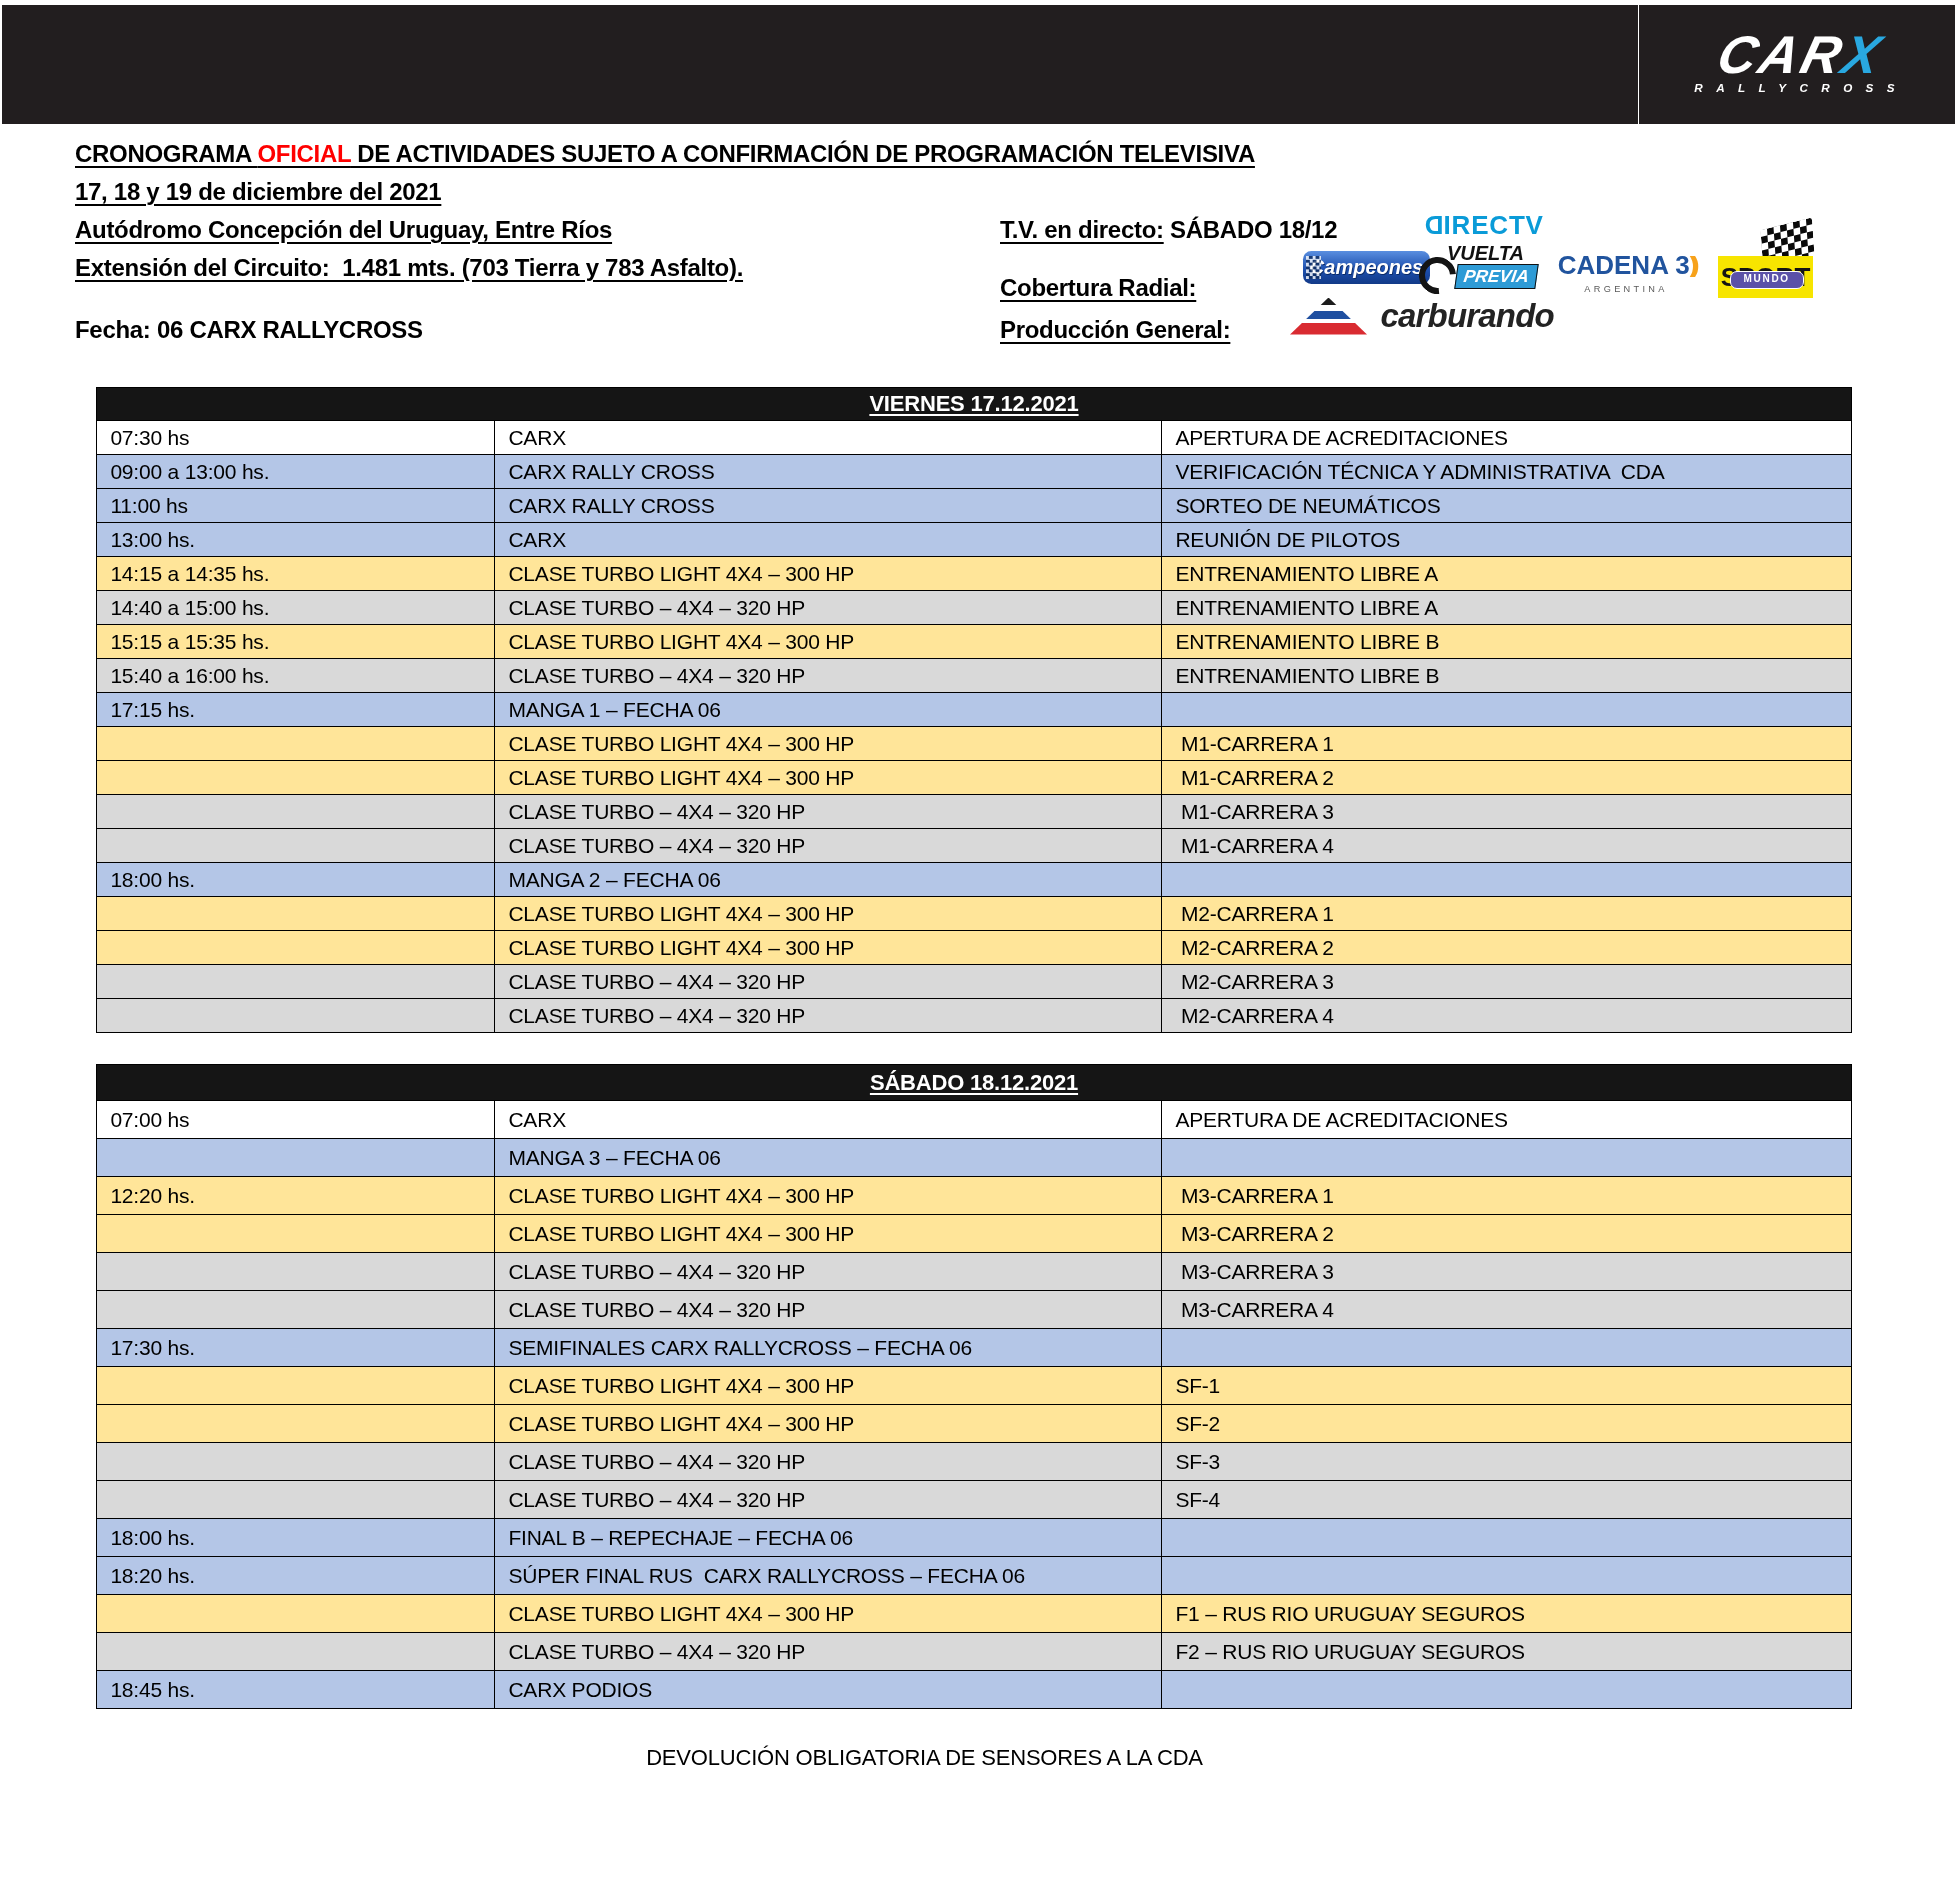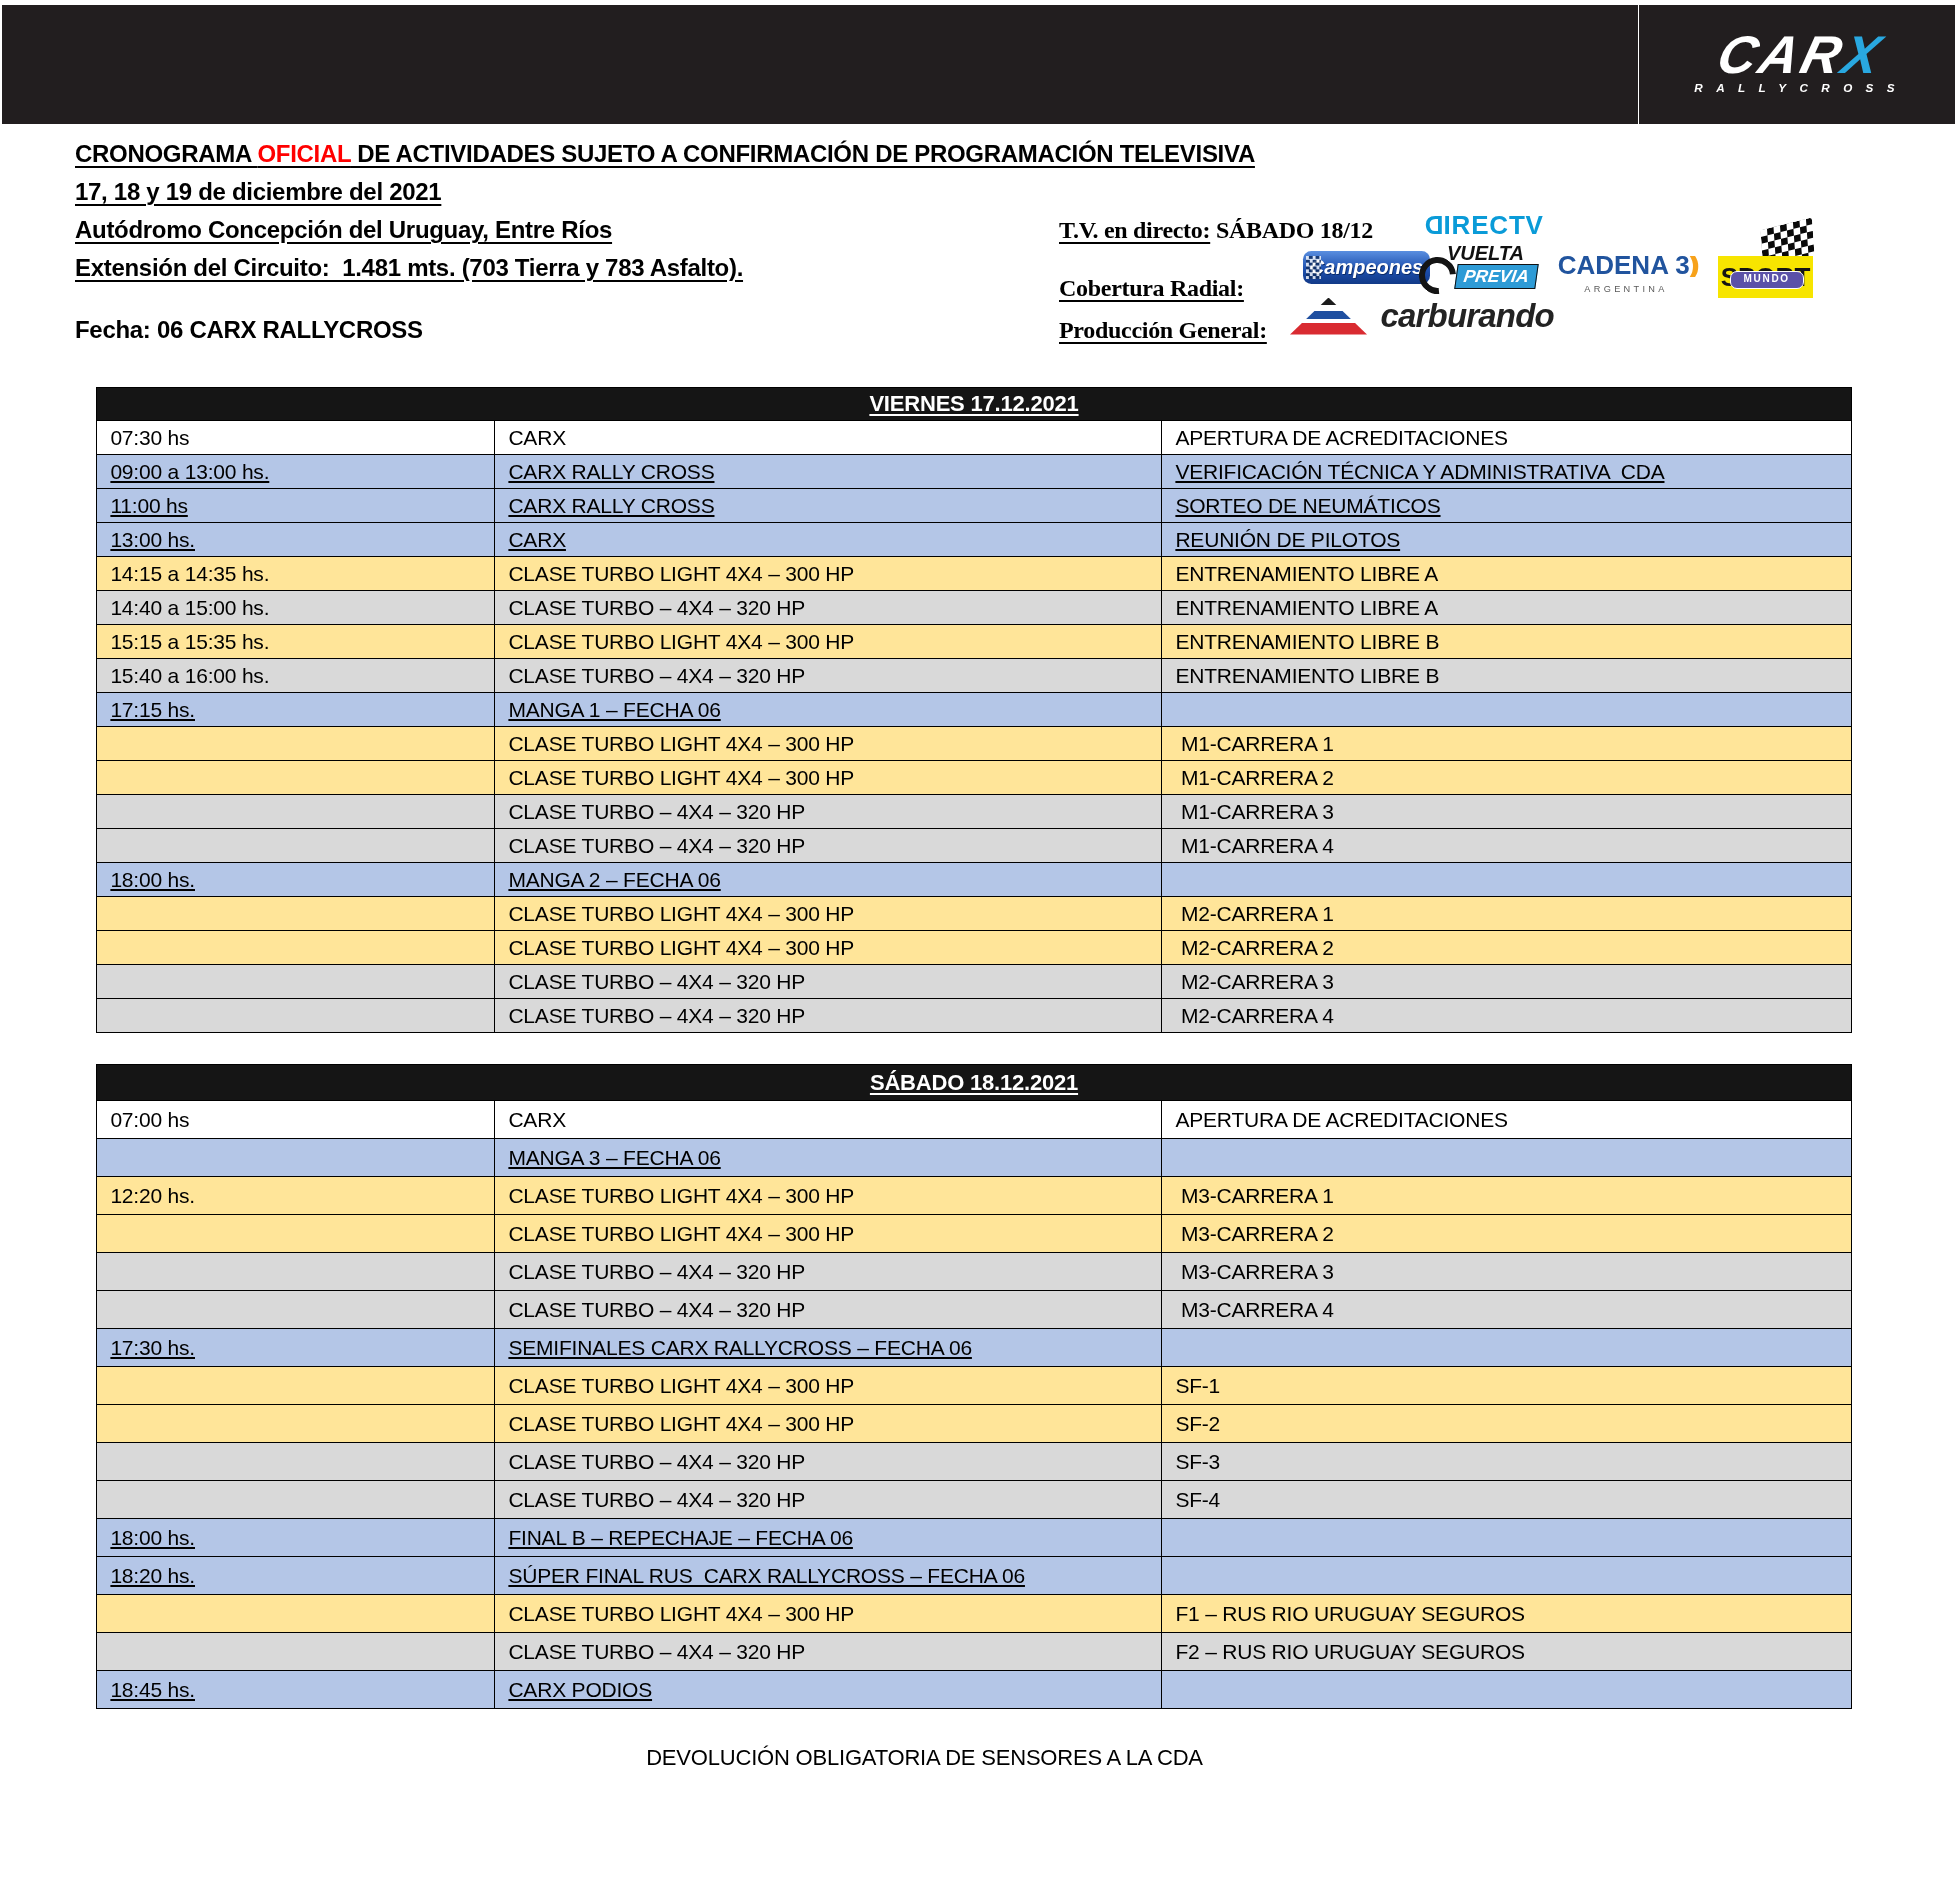--- a/index.html
+++ b/index.html
@@ -22,22 +22,22 @@
     letter-spacing:13.4px;white-space:nowrap;
   }
   
   .h-line{
     position:absolute;left:75px;font-weight:bold;font-size:24px;line-height:28px;
     letter-spacing:-0.3px;white-space:pre;
   }
   .h-line u, .r-line u{text-decoration-thickness:1.7px;text-underline-offset:4.2px;}
   .red{color:#ff0000;}
   .r-line{
-    position:absolute;left:1059px;font-weight:bold;font-size:24px;line-height:28px;
-    letter-spacing:-0.3px;white-space:pre;font-family:Liberation Serif, serif;
+    position:absolute;left:1000px;font-weight:bold;font-size:24px;line-height:28px;
+    letter-spacing:-0.3px;white-space:pre;
   }
   
   .logo-directv{
     position:absolute;left:1424px;top:210px;font-size:26px;font-weight:bold;
     color:#0a9bd8;letter-spacing:0.8px;white-space:nowrap;
   }
   .logo-directv .dflip{display:inline-block;transform:scaleX(-1);}
   .logo-campeones{
     position:absolute;left:1271px;top:251px;width:127px;height:33px;
     background:linear-gradient(180deg,#5a8fe0 0%,#1d4fae 55%,#123a88 100%);
@@ -113,21 +113,21 @@
   .t2 .row{height:38px;}
   .cell{
     display:flex;align-items:center;padding-left:13.4px;box-sizing:border-box;
     font-size:21px;letter-spacing:-0.2px;overflow:hidden;
   }
   .cell span{white-space:pre-wrap;}
   .c-time{width:397px;}
   .c-act{width:667px;border-left:1.7px solid #000;}
   .c-det{flex:1;border-left:1.7px solid #000;}
   .white{background:#ffffff;}
-  .blue{background:#b4c6e7;text-decoration:underline;}
+  .blue{background:#b4c6e7;}
   .yellow{background:#ffe599;}
   .gray{background:#d9d9d9;}
   
   .footer-note{
     position:absolute;left:96px;top:1745px;width:1657px;text-align:center;
     font-size:22px;letter-spacing:-0.2px;white-space:pre;
   }
 </style>
 </head>
 <body>

